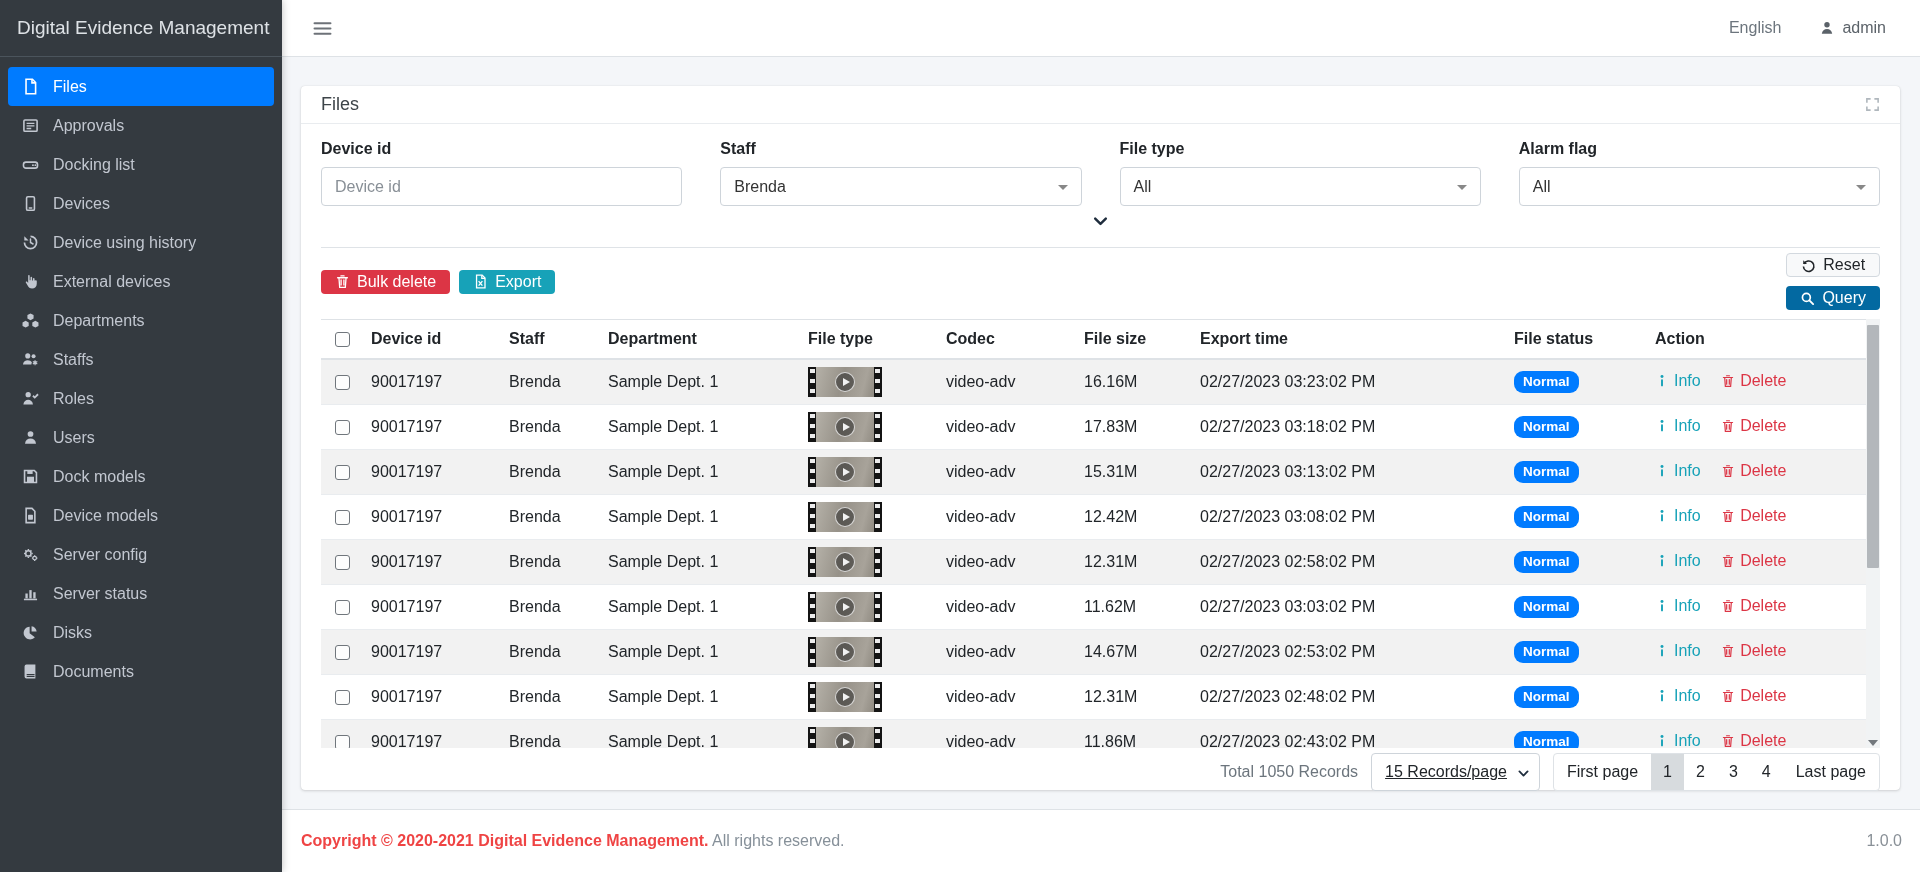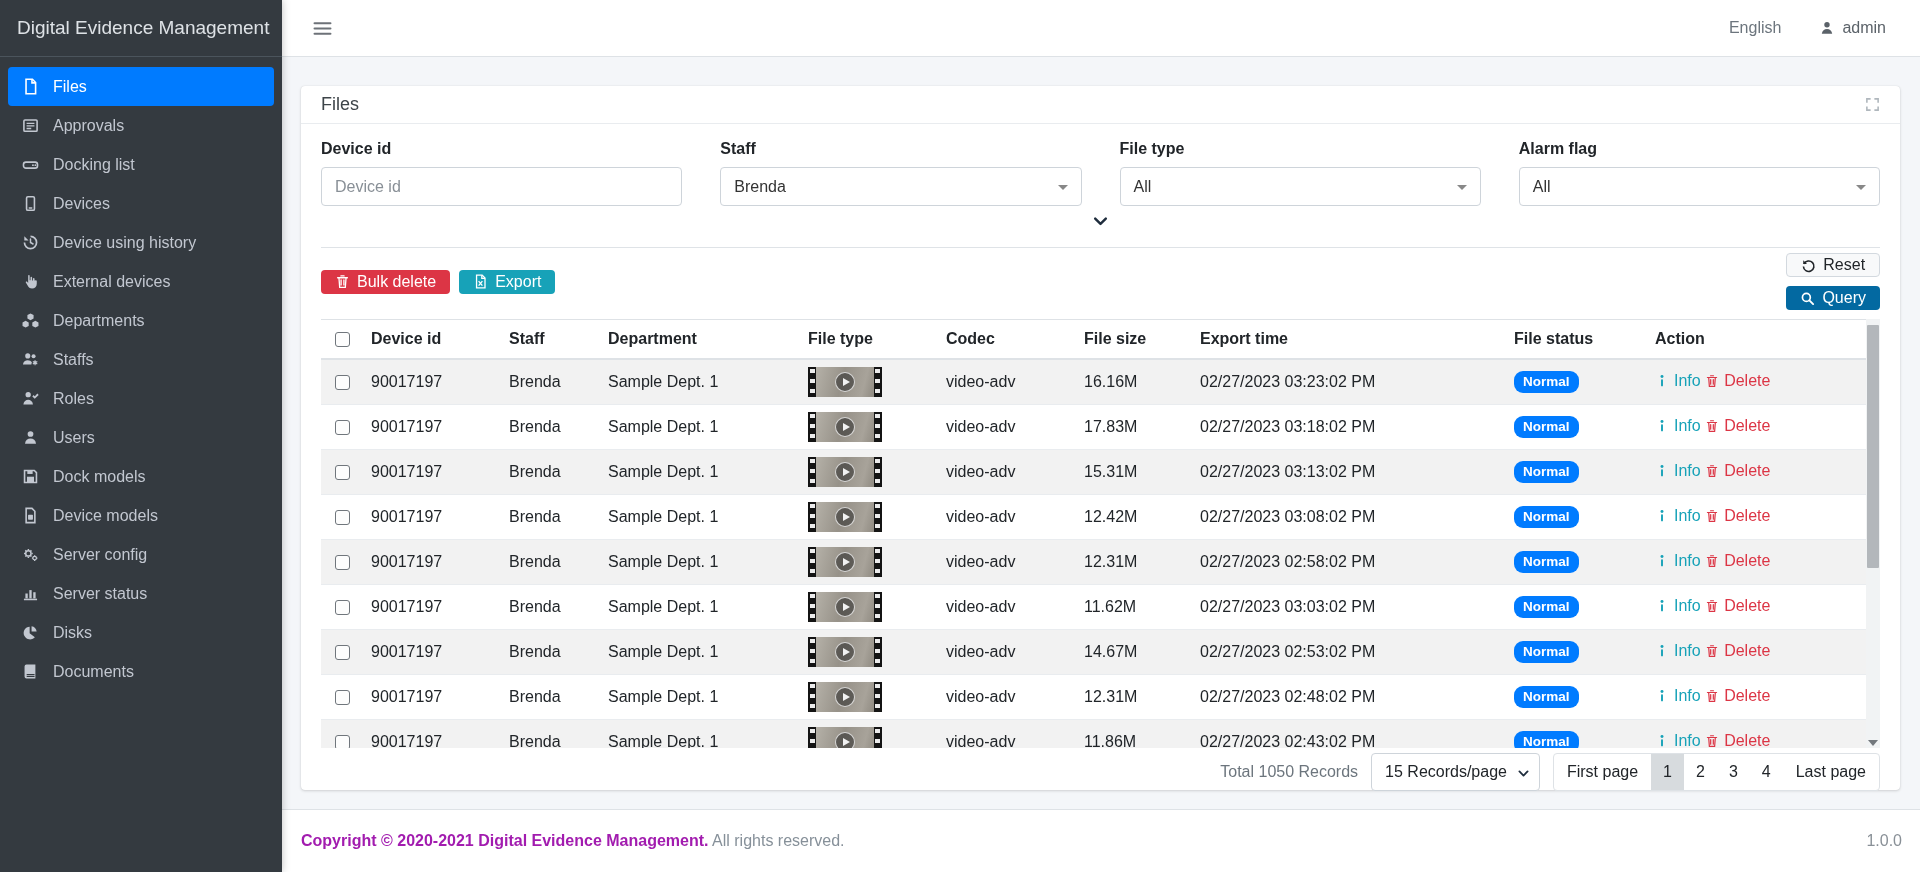--- a/index.html
+++ b/index.html
@@ -96,48 +96,48 @@
   .play { position:relative; z-index:1; width:20px; height:20px; border-radius:50%;
           background:rgba(30,30,30,.5); border:1.5px solid rgba(235,235,235,.85);
           display:flex; align-items:center; justify-content:center; }
   .play-tri { width:0; height:0; border-top:4.5px solid transparent; border-bottom:4.5px solid transparent;
               border-left:7px solid #f1f1f1; margin-left:2px; }
 
   .badge { display:inline-block; background:#007bff; color:#fff; font-weight:700; font-size:13.5px;
            line-height:1; padding:4px 9px; border-radius:9px; }
   .link { display:inline-flex; align-items:center; gap:5px; cursor:pointer; }
   .link svg { width:14px; height:14px; }
-  .link-info { color:#17a2b8; }
+  .link-info { color:#17a2b8; margin-right:16px; }
   .link-del  { color:#dc3545; }
 
   
   .vscroll { position:absolute; top:0; right:0; width:14px; height:100%; background:#f1f3f4; }
   .vthumb  { position:absolute; top:6px; left:1px; width:12px; height:243px; background:#b3b7bb;
              border-radius:1px; cursor:pointer; }
   .varrow  { position:absolute; bottom:2px; left:2px; width:0; height:0; cursor:pointer;
              border-left:5px solid transparent; border-right:5px solid transparent;
              border-top:6px solid #73787d; }
 
   
   .pager { margin-top:5px; display:flex; align-items:center; justify-content:flex-end; gap:13px; }
   .pager-total { color:#6c757d; }
   .per-page { position:relative; height:38px; border:1px solid #ced4da; border-radius:4px;
-              background:#fff; display:flex; align-items:center; padding:0 32px 0 13px; cursor:pointer; }
+              background:#fff; display:flex; align-items:center; padding:0 32px 0 13px; cursor:pointer;text-decoration:underline; }
   .per-page svg { position:absolute; right:9px; top:13px; width:13px; height:13px; color:#1f2d3d; }
   .page-group { display:flex; align-items:stretch; height:38px; border:1px solid #dee2e6;
                 border-radius:4px; background:#fff; overflow:hidden; }
   .page-item { display:flex; align-items:center; padding:0 13px; cursor:pointer; color:#212529; }
   .page-item.num { padding:0 12px; }
   .page-item.active { background:#d7dbde; }
 
   
   .footer { flex:0 0 63px; margin-top:18px; background:#fff; border-top:1px solid #dee2e6;
             display:flex; align-items:center; justify-content:space-between; padding:0 18px 0 19px;
             color:#869099; }
-  .footer strong { color:#a21caf; }
+  .footer strong { color:#ef4444; }
   .footer .ver { color:#899097; }
 </style>
 </head>
 <body>
 
 <aside class="sidebar">
   <div class="brand">Digital Evidence Management</div>
   <nav class="menu">
       <div class="menu-item active">
     <span class="mi-icon">

